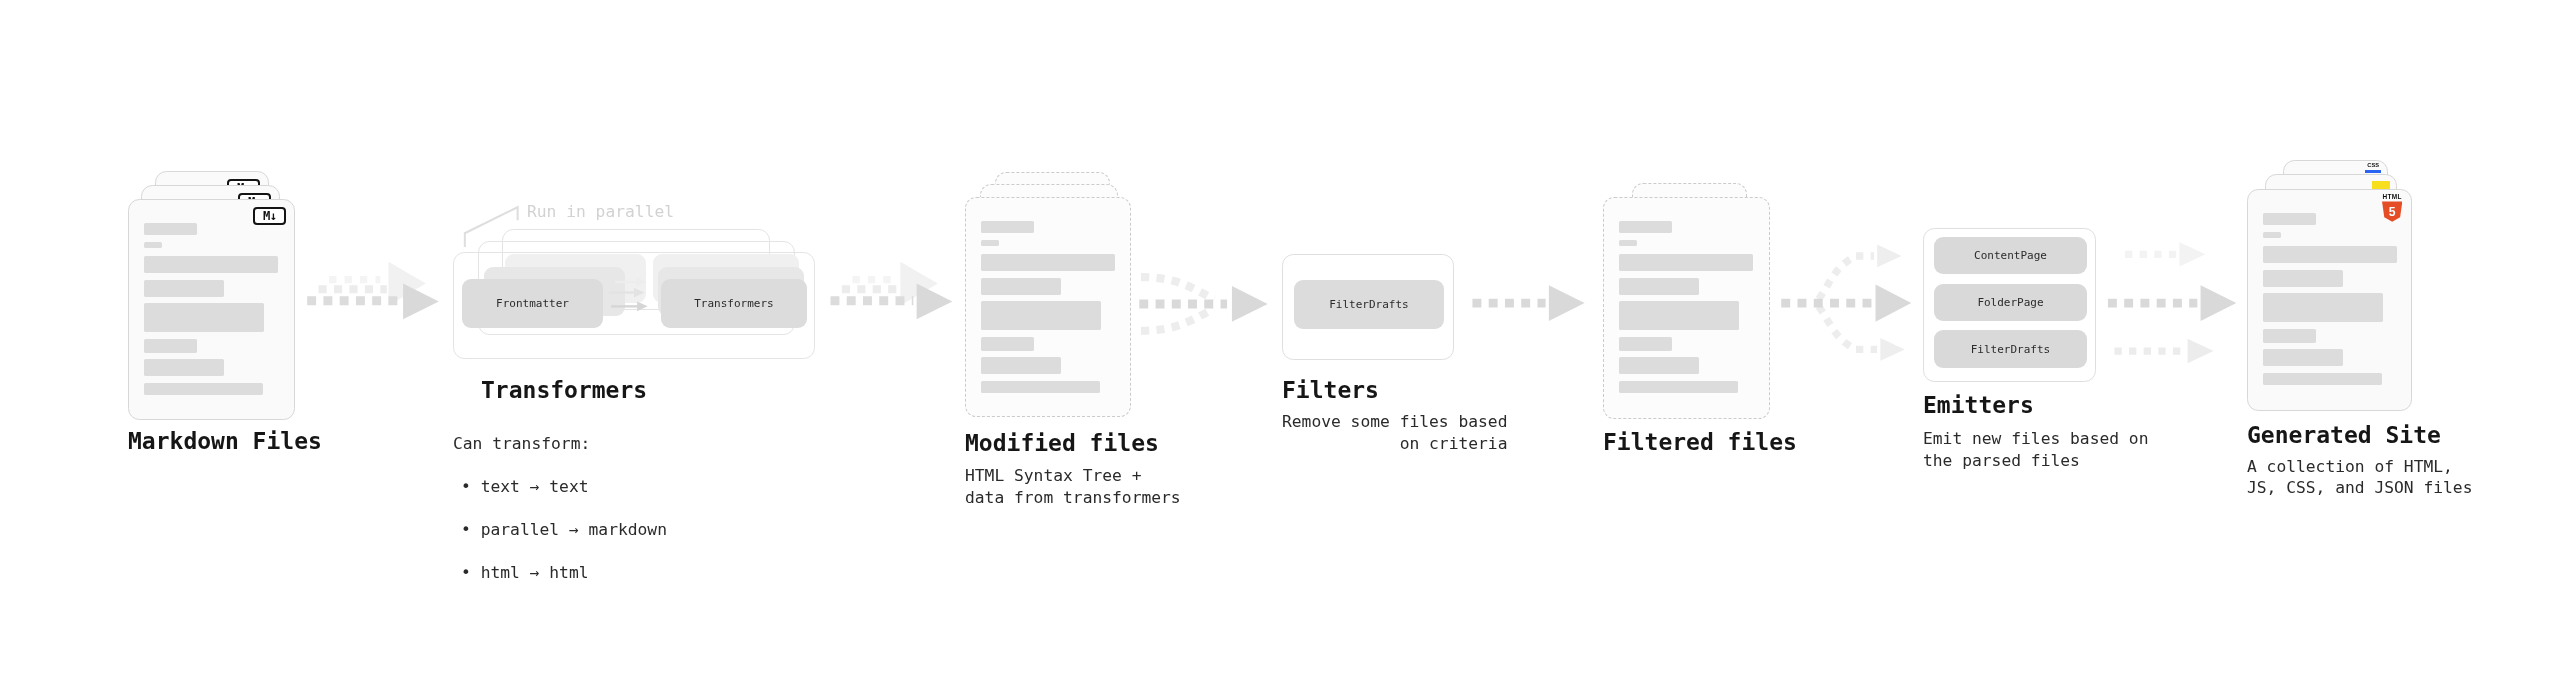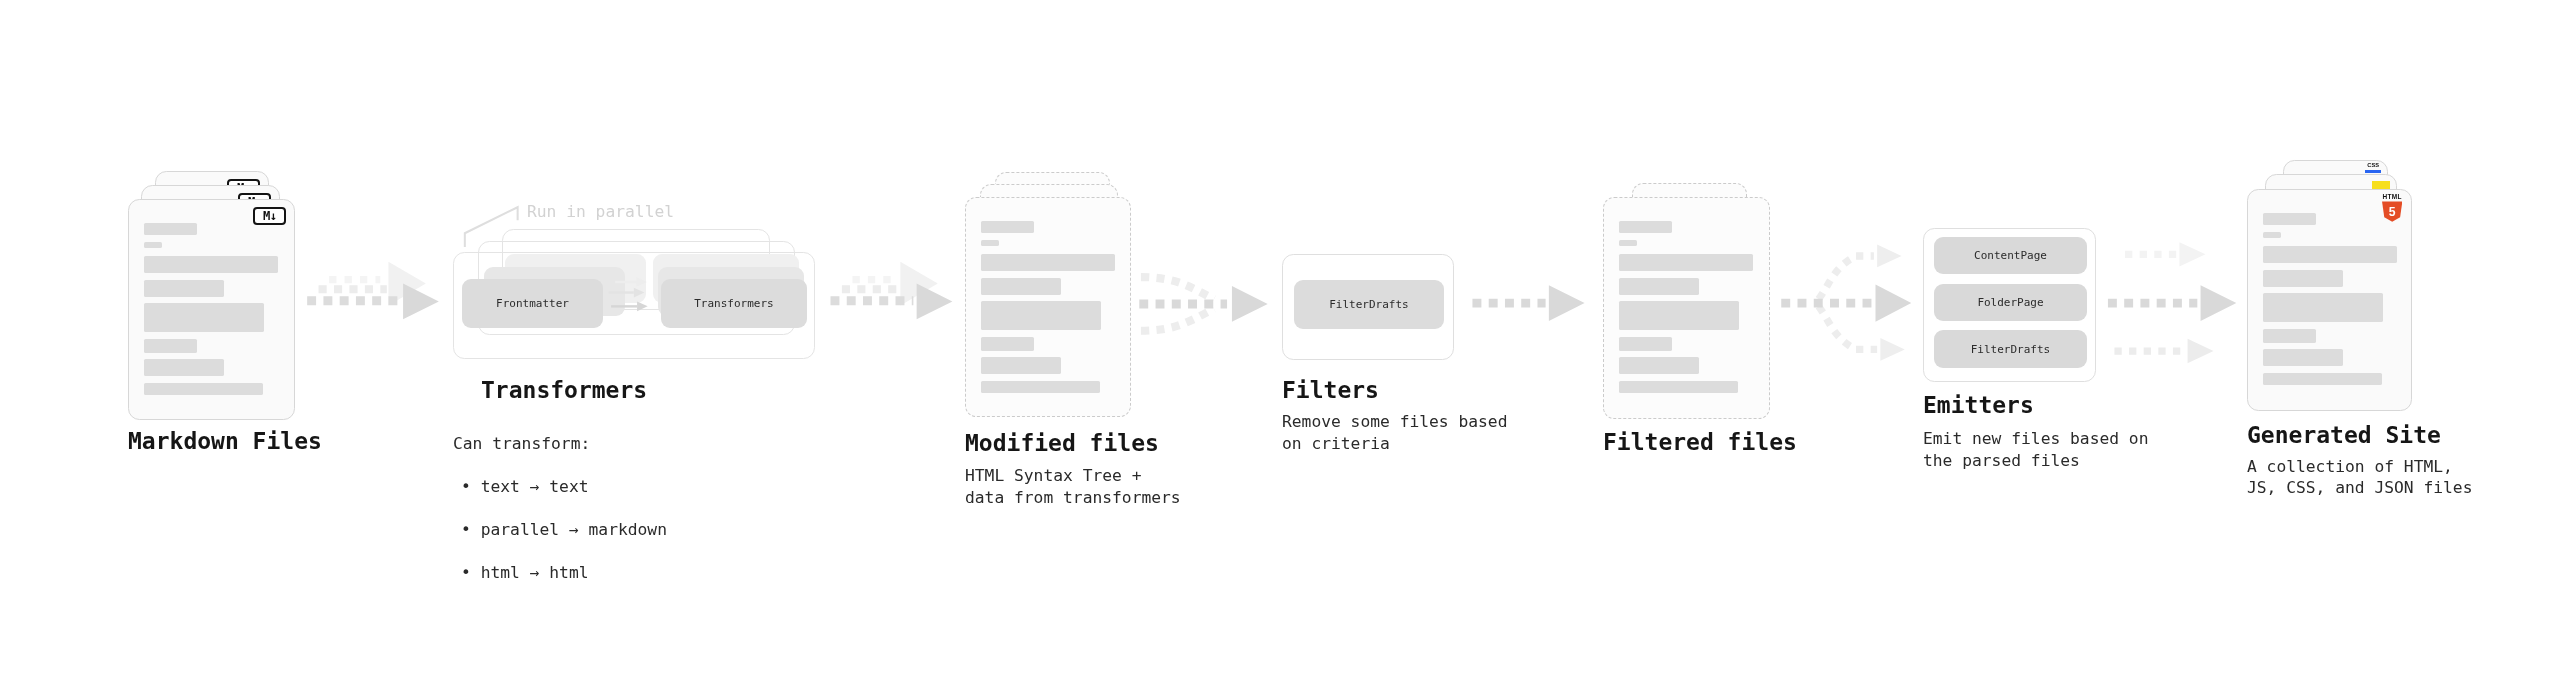--- a/index.html
+++ b/index.html
@@ -131,21 +131,21 @@
     </div>
     <div class="stage-label" style="left:965px;top:430px;">Modified files</div>
     <div class="stage-caption" style="left:965px;top:465px;">HTML Syntax Tree +
 data from transformers</div>
   </div>
 
   <div>
     <div class="outline-box filled" style="left:1282px;top:254px;width:172px;height:106px;"></div>
     <div class="pill" style="left:1294px;top:280px;width:150px;height:49px;">FilterDrafts</div>
     <div class="stage-label" style="left:1282px;top:377px;">Filters</div>
-    <div class="stage-caption" style="left:1282px;top:411px;">Remove some files based
+    <div class="stage-caption" style="left:1282px;top:411px;text-align:right;">Remove some files based
 on criteria</div>
   </div>
 
   <div>
     <div class="doc-card dashed" style="left:1632px;top:183px;width:115px;height:222px;"></div>
     <div class="doc-card dashed" style="left:1603px;top:197px;width:167px;height:222px;">
       <div class="bars">
           <div class="bar" style="width: 53px; height: 12.2px; margin-bottom: 6.5px;"></div>
           <div class="bar" style="width: 18px; height: 6.5px; margin-bottom: 8.1px;"></div>
           <div class="bar" style="width: 134px; height: 17px; margin-bottom: 6.5px;"></div>

